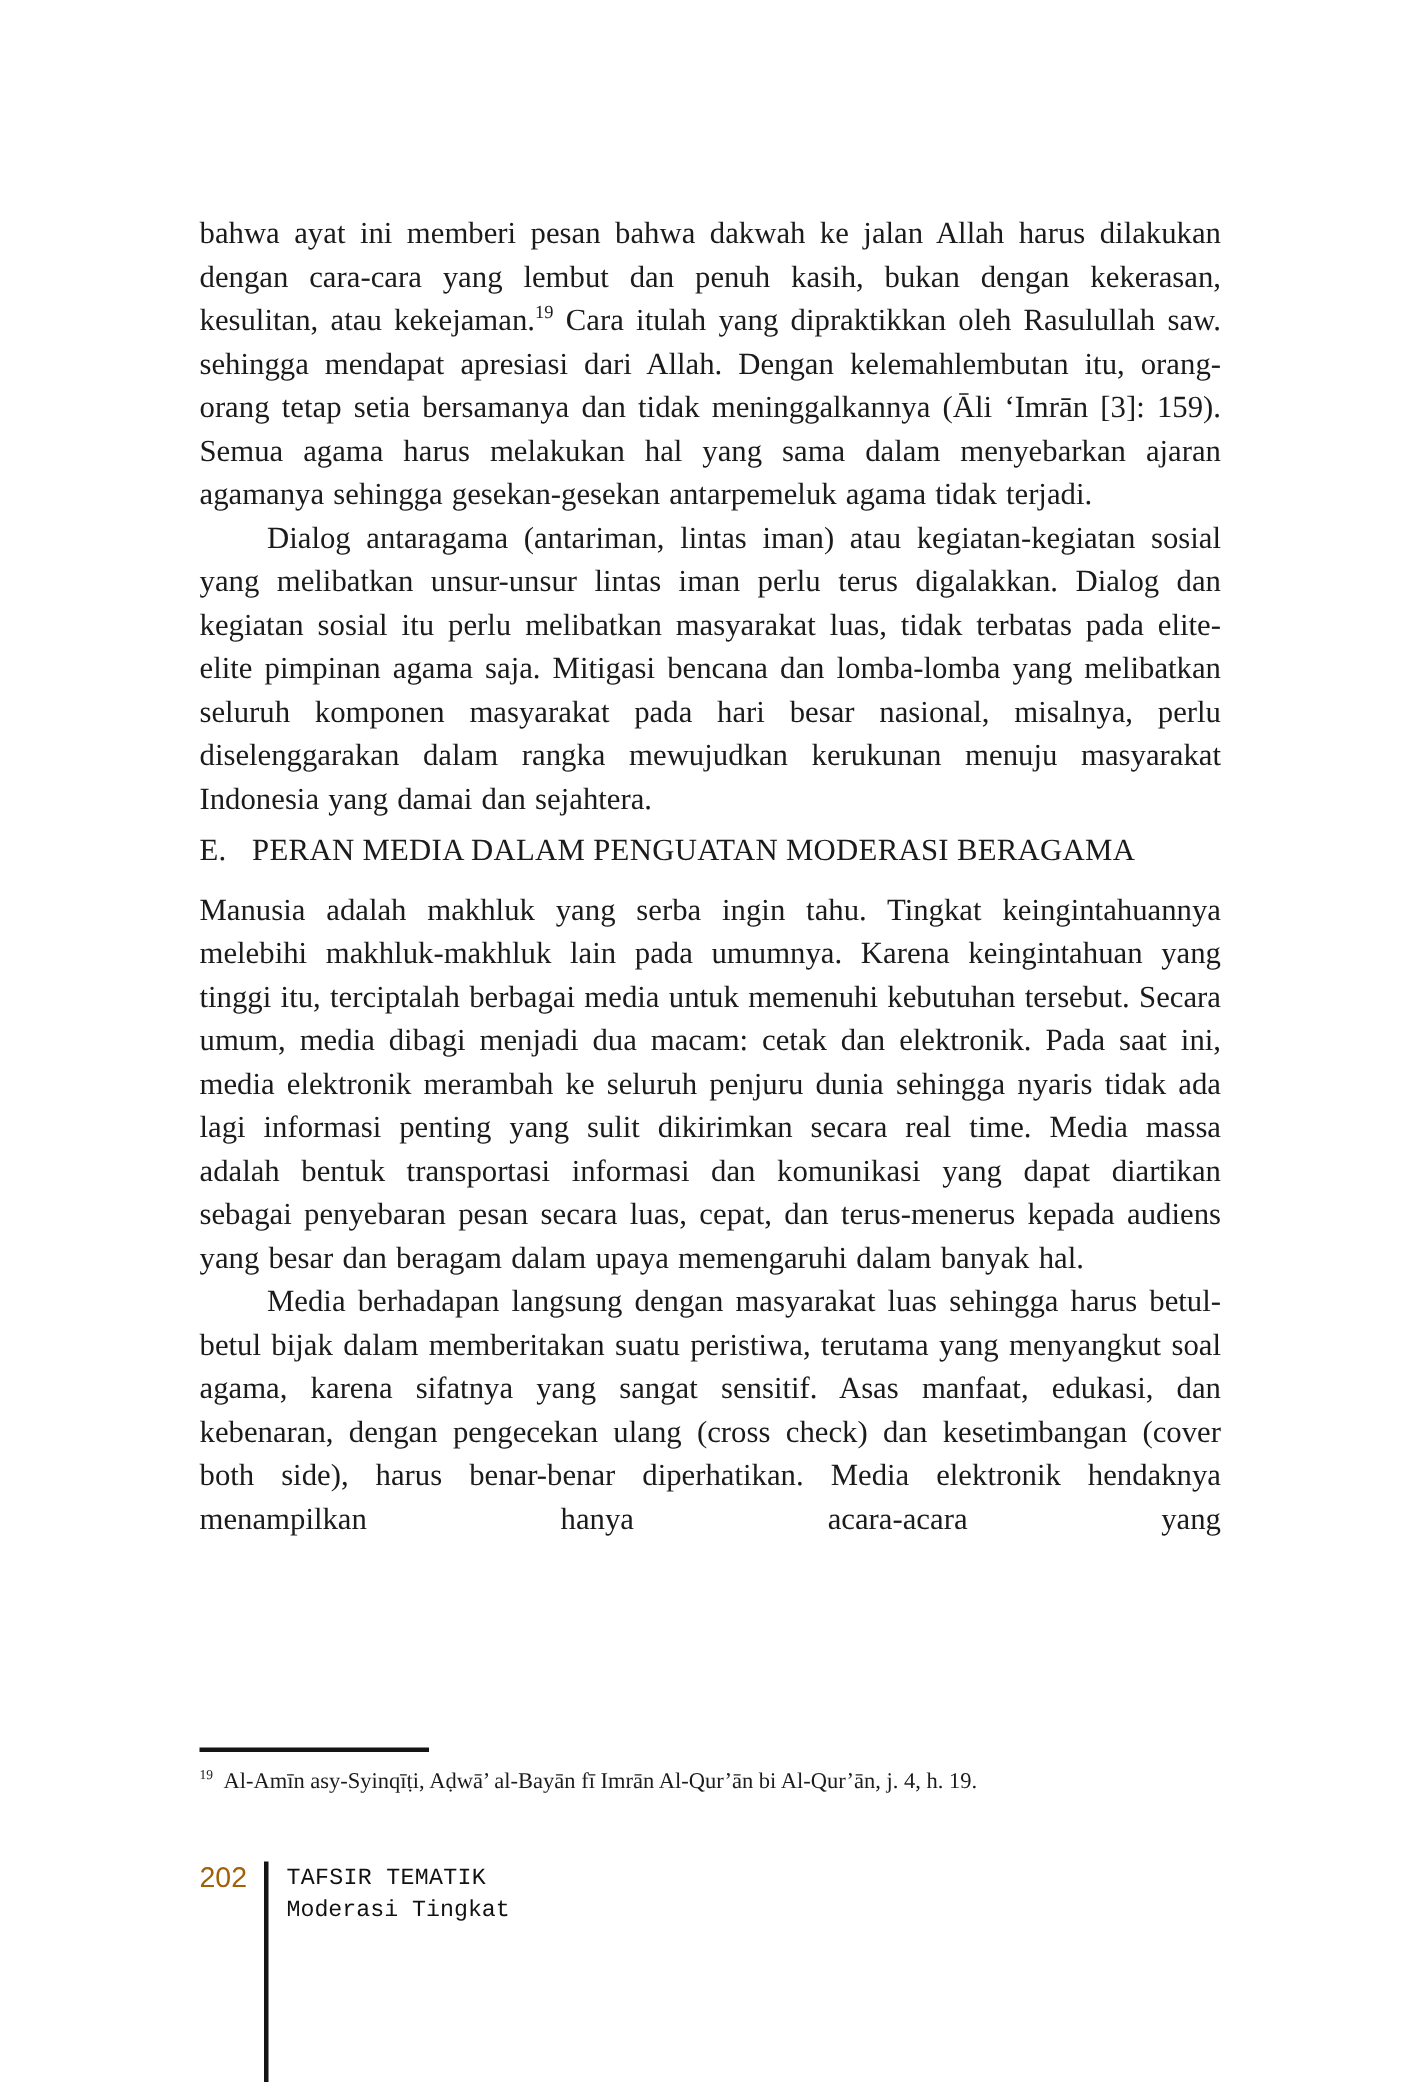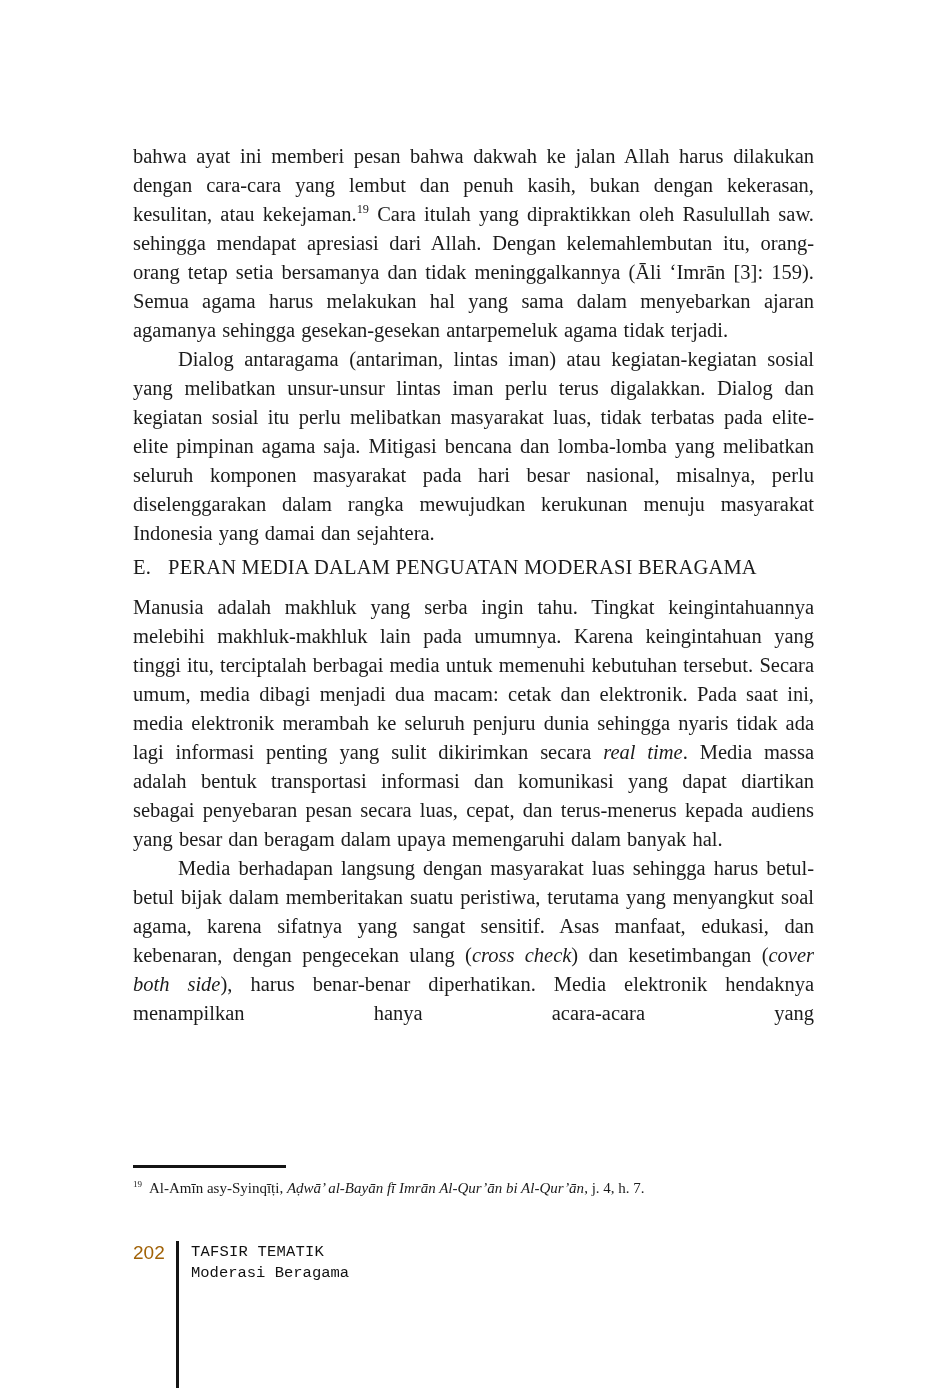--- a/index.html
+++ b/index.html
@@ -21,21 +21,21 @@
     width: 681px;
   }
   .para {
     font-size: 20.5px;
     line-height: 29px;
     text-align: justify;
     word-spacing: 1px;
   }
   .para.indent { text-indent: 45px; }
   .para.cont { text-align-last: justify; }
-  .it { font-style: italic; }
+  .it { }
   sup {
     font-size: 0.6em;
     vertical-align: super;
     line-height: 0;
   }
   h2.section {
     font-size: 20.5px;
     line-height: 29px;
     font-weight: normal;
     margin: 5px 0 11px 0;
@@ -94,24 +94,24 @@
   <div class="content" id="body-blocks">
       <p class="para"><span>bahwa ayat ini memberi pesan bahwa dakwah ke jalan Allah harus dilakukan dengan cara-cara yang lembut dan penuh kasih, bukan dengan kekerasan, kesulitan, atau kekejaman.</span><sup>19</sup><span> Cara itulah yang dipraktikkan oleh Rasulullah saw. sehingga mendapat apresiasi dari Allah. Dengan kelemahlembutan itu, orang-orang tetap setia bersamanya dan tidak meninggalkannya (Āli ‘Imrān [3]: 159). Semua agama harus melakukan hal yang sama dalam menyebarkan ajaran agamanya sehingga gesekan-gesekan antarpemeluk agama tidak terjadi.</span></p>
       <p class="para indent"><span>Dialog antaragama (antariman, lintas iman) atau kegiatan-kegiatan sosial yang melibatkan unsur-unsur lintas iman perlu terus digalakkan. Dialog dan kegiatan sosial itu perlu melibatkan masyarakat luas, tidak terbatas pada elite-elite pimpinan agama saja. Mitigasi bencana dan lomba-lomba yang melibatkan seluruh komponen masyarakat pada hari besar nasional, misalnya, perlu diselenggarakan dalam rangka mewujudkan kerukunan menuju masyarakat Indonesia yang damai dan sejahtera.</span></p>
       <h2 class="section"><span class="h-num">E.</span><span>PERAN MEDIA DALAM PENGUATAN MODERASI BERAGAMA</span></h2>
       <p class="para"><span>Manusia adalah makhluk yang serba ingin tahu. Tingkat keingintahuannya melebihi makhluk-makhluk lain pada umumnya. Karena keingintahuan yang tinggi itu, terciptalah berbagai media untuk memenuhi kebutuhan tersebut. Secara umum, media dibagi menjadi dua macam: cetak dan elektronik. Pada saat ini, media elektronik merambah ke seluruh penjuru dunia sehingga nyaris tidak ada lagi informasi penting yang sulit dikirimkan secara </span><span class="it">real time</span><span>. Media massa adalah bentuk transportasi informasi dan komunikasi yang dapat diartikan sebagai penyebaran pesan secara luas, cepat, dan terus-menerus kepada audiens yang besar dan beragam dalam upaya memengaruhi dalam banyak hal.</span></p>
       <p class="para indent cont"><span>Media berhadapan langsung dengan masyarakat luas sehingga harus betul-betul bijak dalam memberitakan suatu peristiwa, terutama yang menyangkut soal agama, karena sifatnya yang sangat sensitif. Asas manfaat, edukasi, dan kebenaran, dengan pengecekan ulang (</span><span class="it">cross check</span><span>) dan kesetimbangan (</span><span class="it">cover both side</span><span>), harus benar-benar diperhatikan. Media elektronik hendaknya menampilkan hanya acara-acara yang</span></p>
     </div>
 
   <div class="footnote-rule"></div>
 
-  <p class="footnote" id="footnote-text"><sup>19</sup><span>Al-Amīn asy-Syinqīṭi, </span><span class="it">Aḍwā’ al-Bayān fī Imrān Al-Qur’ān bi Al-Qur’ān</span><span>, j. 4, h. 7.</span></p>
+  <p class="footnote" id="footnote-text"><sup>19</sup><span>Al-Amīn asy-Syinqīṭi, </span><span class="it">Aḍwā’ al-Bayān fī Imrān Al-Qur’ān bi Al-Qur’ān</span><span>, j. 4, h. 19.</span></p>
 
   <span class="footer-pagenum">202</span>
 
   <div class="footer-bar"></div>
 
   <div class="footer-titles">
     <div class="series">TAFSIR TEMATIK</div>
-    <div class="book">Moderasi Beragama</div>
+    <div class="book">Moderasi Tingkat</div>
   </div>
 
 </div>
 
 </body></html>

